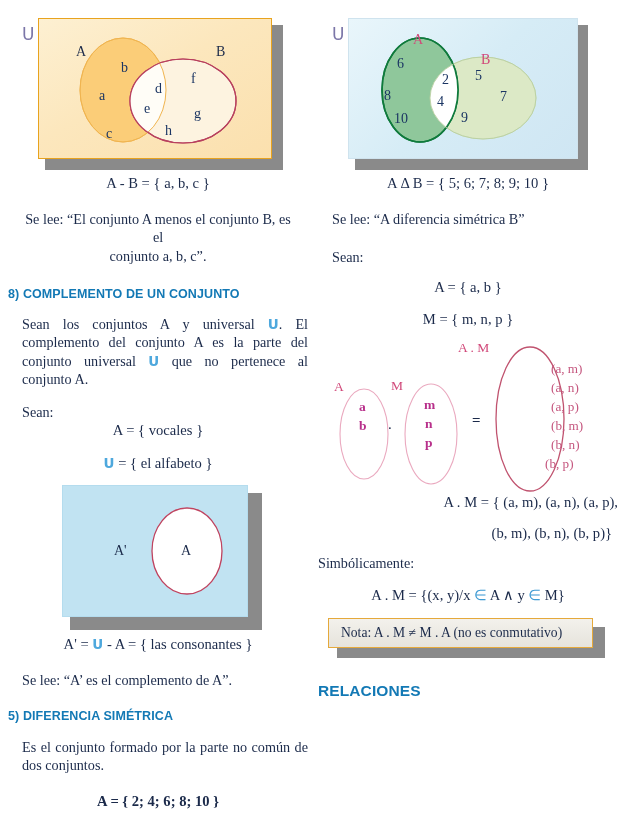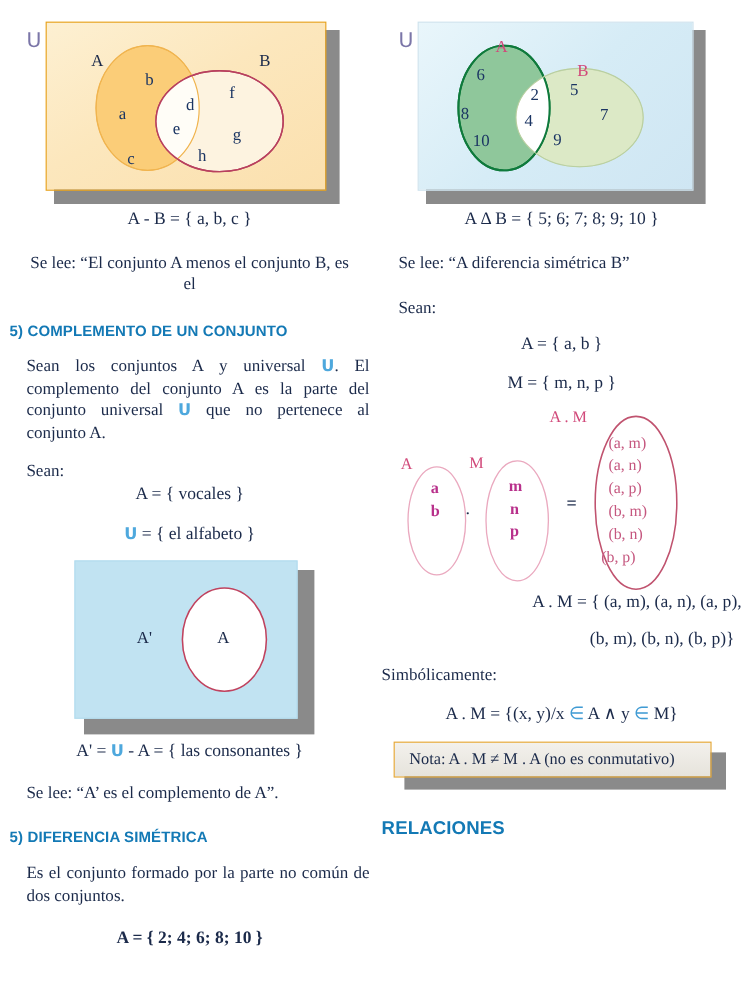--- a/index.html
+++ b/index.html
@@ -94,21 +94,21 @@
     border:1.4px solid #e5a93b;
     box-sizing:border-box;
     display:flex;align-items:center;
   }
   #nota-text{font-size:13.6px;padding-left:12px;color:#1b2a4a;white-space:nowrap;}
 
   
   #cart{position:relative;width:300px;height:160px;}
   #cart svg{position:absolute;left:0;top:0;}
   .cart-el{position:absolute;font-size:13.5px;color:#b8308b;font-weight:bold;}
-  .cart-pair{position:absolute;font-size:13.2px;color:#c5577f;}
+  .cart-pair{position:absolute;font-size:13.2px;color:#c5577f;padding-left:44px;}
   .cart-lbl{position:absolute;font-size:13.5px;color:#d1497a;}
   .cart-dot{position:absolute;font-size:15px;color:#1b2a4a;}
   .cart-eq{position:absolute;font-size:15px;color:#1b2a4a;font-weight:bold;}
 </style>
 </head>
 <body>
 
 <div class="page">
 
   <div class="col col-left">
@@ -145,23 +145,24 @@
         <span class="elem" style="left:153px;top:53px;">f</span>
         <span class="elem" style="left:156px;top:88px;">g</span>
         <span class="elem" style="left:127px;top:105px;">h</span>
       </div>
     </div>
 
     <div class="eq" style="margin-top:-6px;">A - B = { a, b, c }</div>
 
     <div class="caption" style="margin-top:17px;padding:0 14px;">
       <div>Se lee: “El conjunto A menos el conjunto B, es el</div>
-    </div>
-
-    <div class="head-blue" style="margin-top:22px;">5) COMPLEMENTO DE UN CONJUNTO</div>
+      <div>conjunto a, b, c”.</div>
+    </div>
+
+    <div class="head-blue" style="margin-top:22px;">8) COMPLEMENTO DE UN CONJUNTO</div>
 
     <div class="para ind" style="margin-top:12px;"><span>Sean los conjuntos A y universal </span><span class="uni">U</span><span>. El complemento del conjunto A es la parte del conjunto universal </span><span class="uni">U</span><span> que no pertenece al conjunto A.</span></div>
 
     <div class="para ind" style="margin-top:14px;">Sean:</div>
 
     <div class="eq" style="">A = { vocales }</div>
     <div class="eq" style="margin-top:14px;"><span class="uni">U</span> <span>= { el alfabeto }</span></div>
 
     <div style="position:relative;height:152px;margin-top:12px;">
       <div id="comp-wrap" class="fig">

